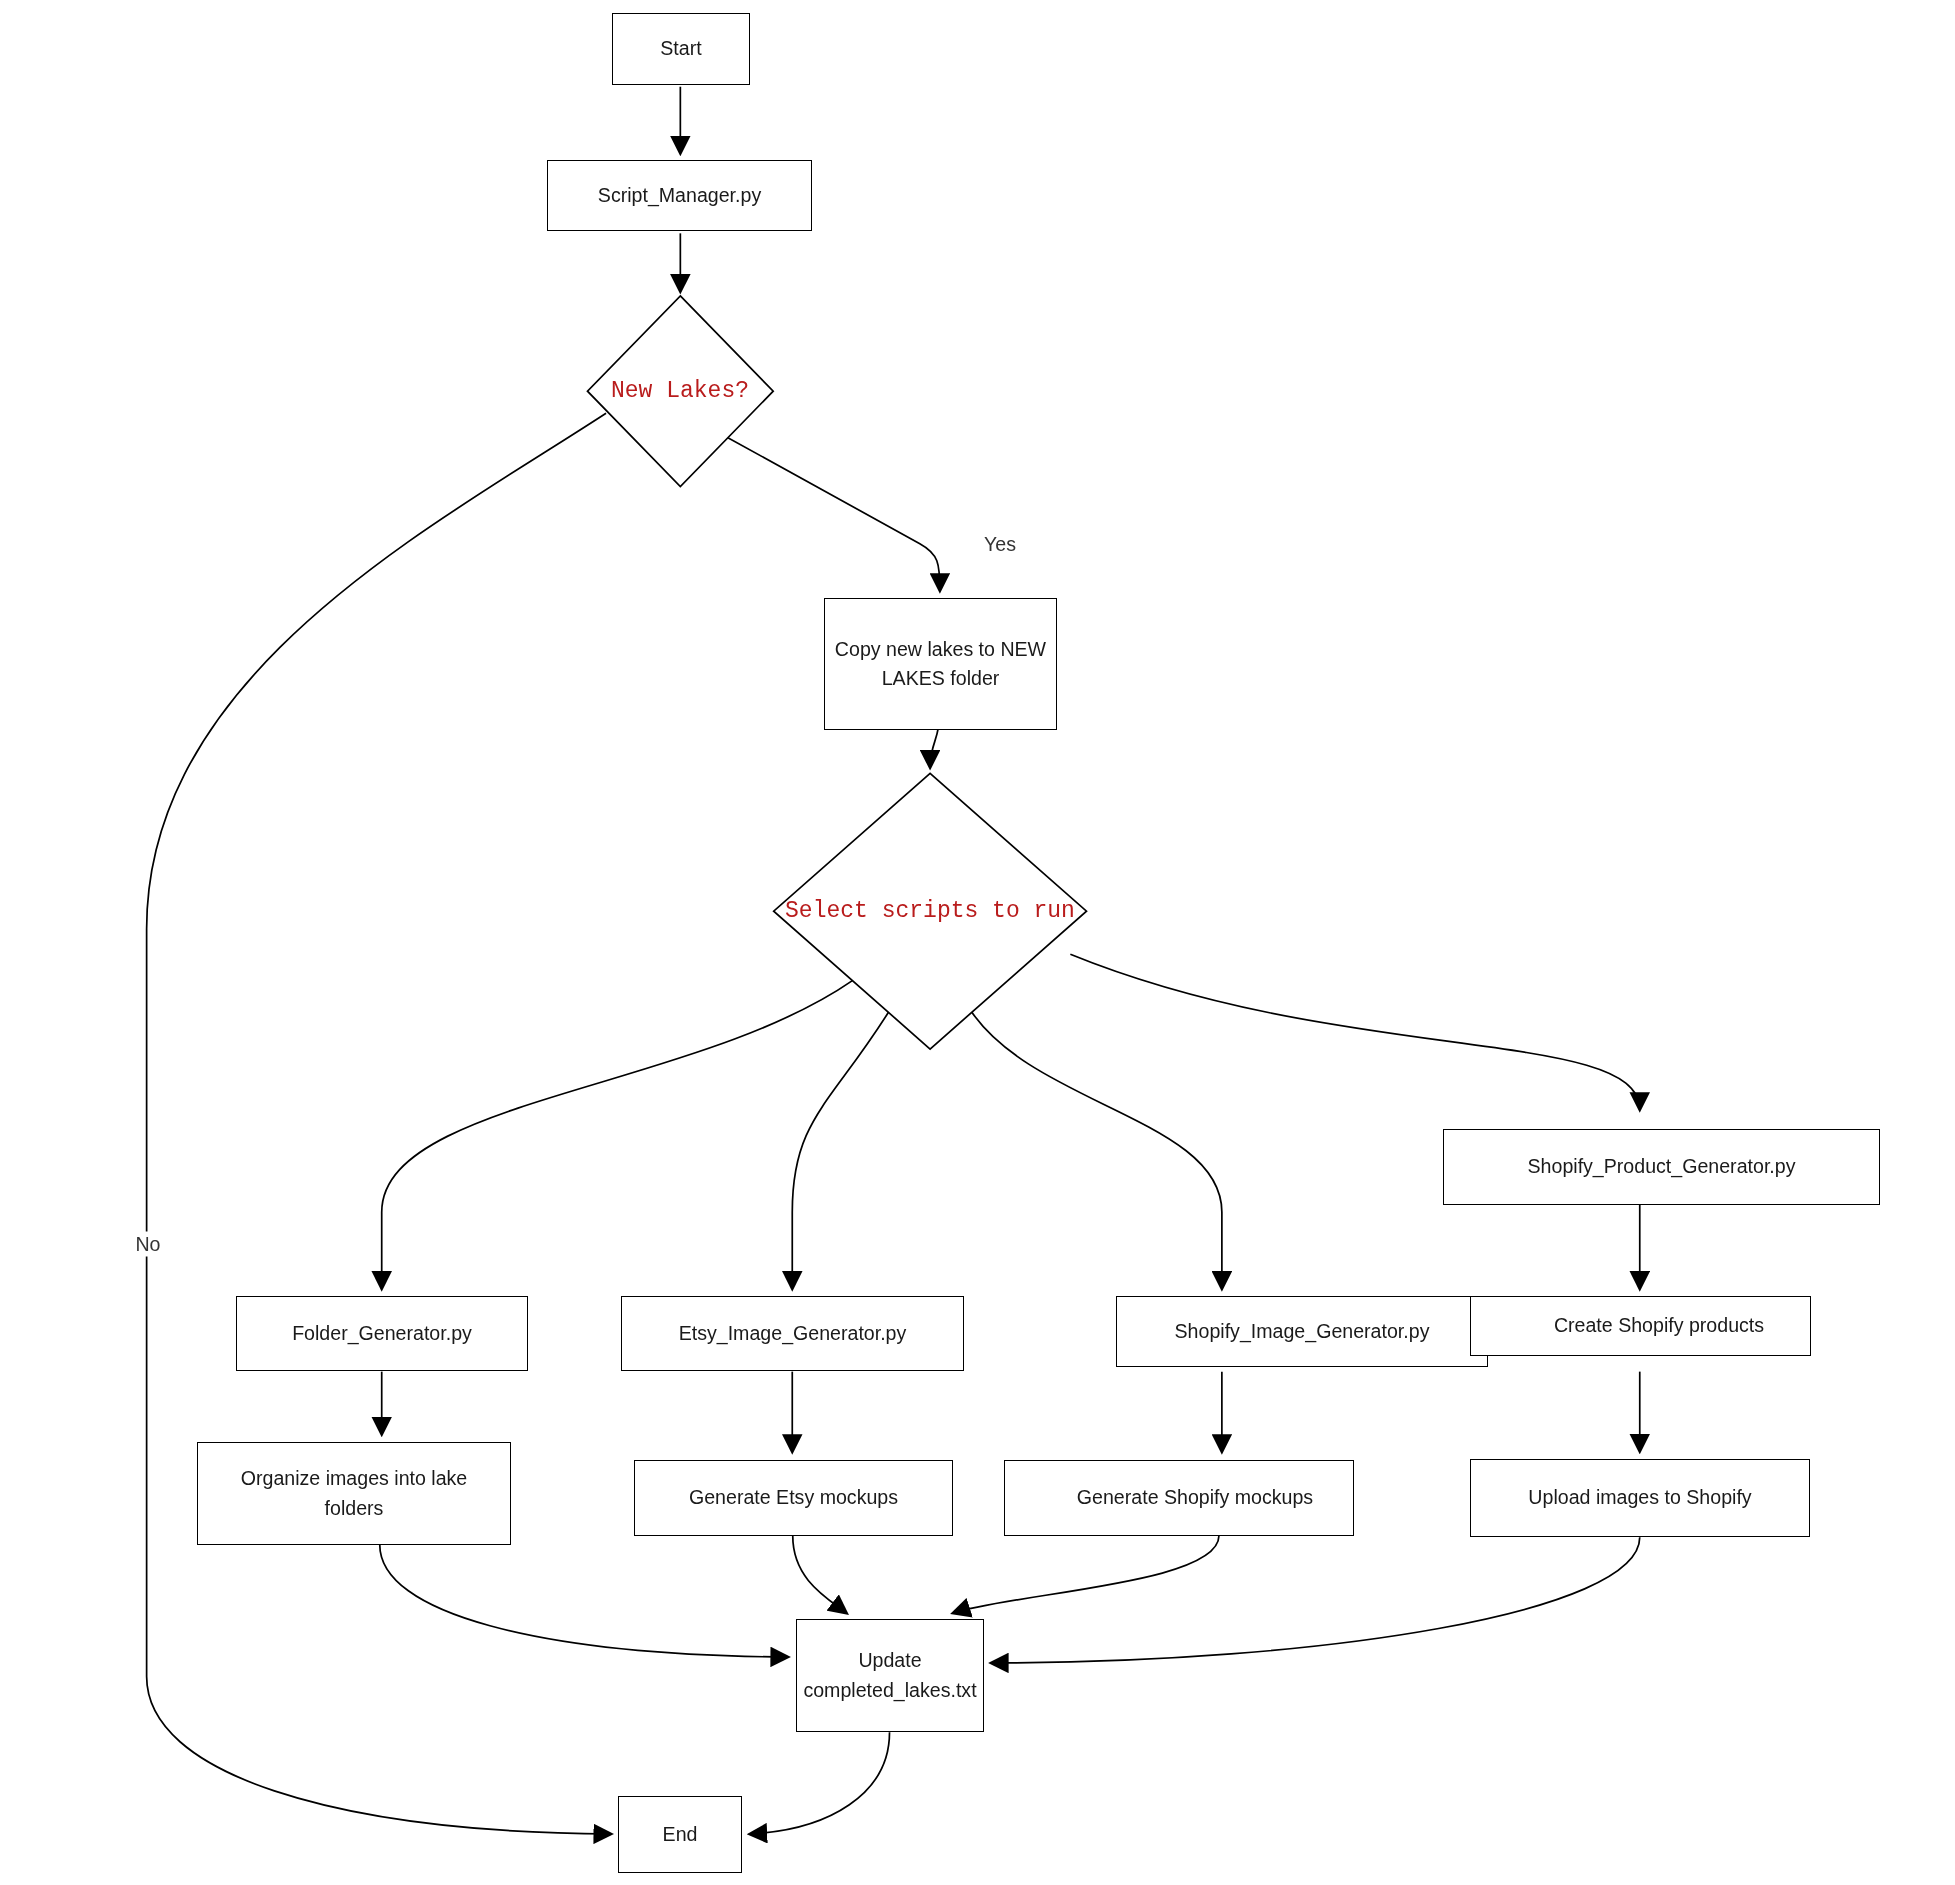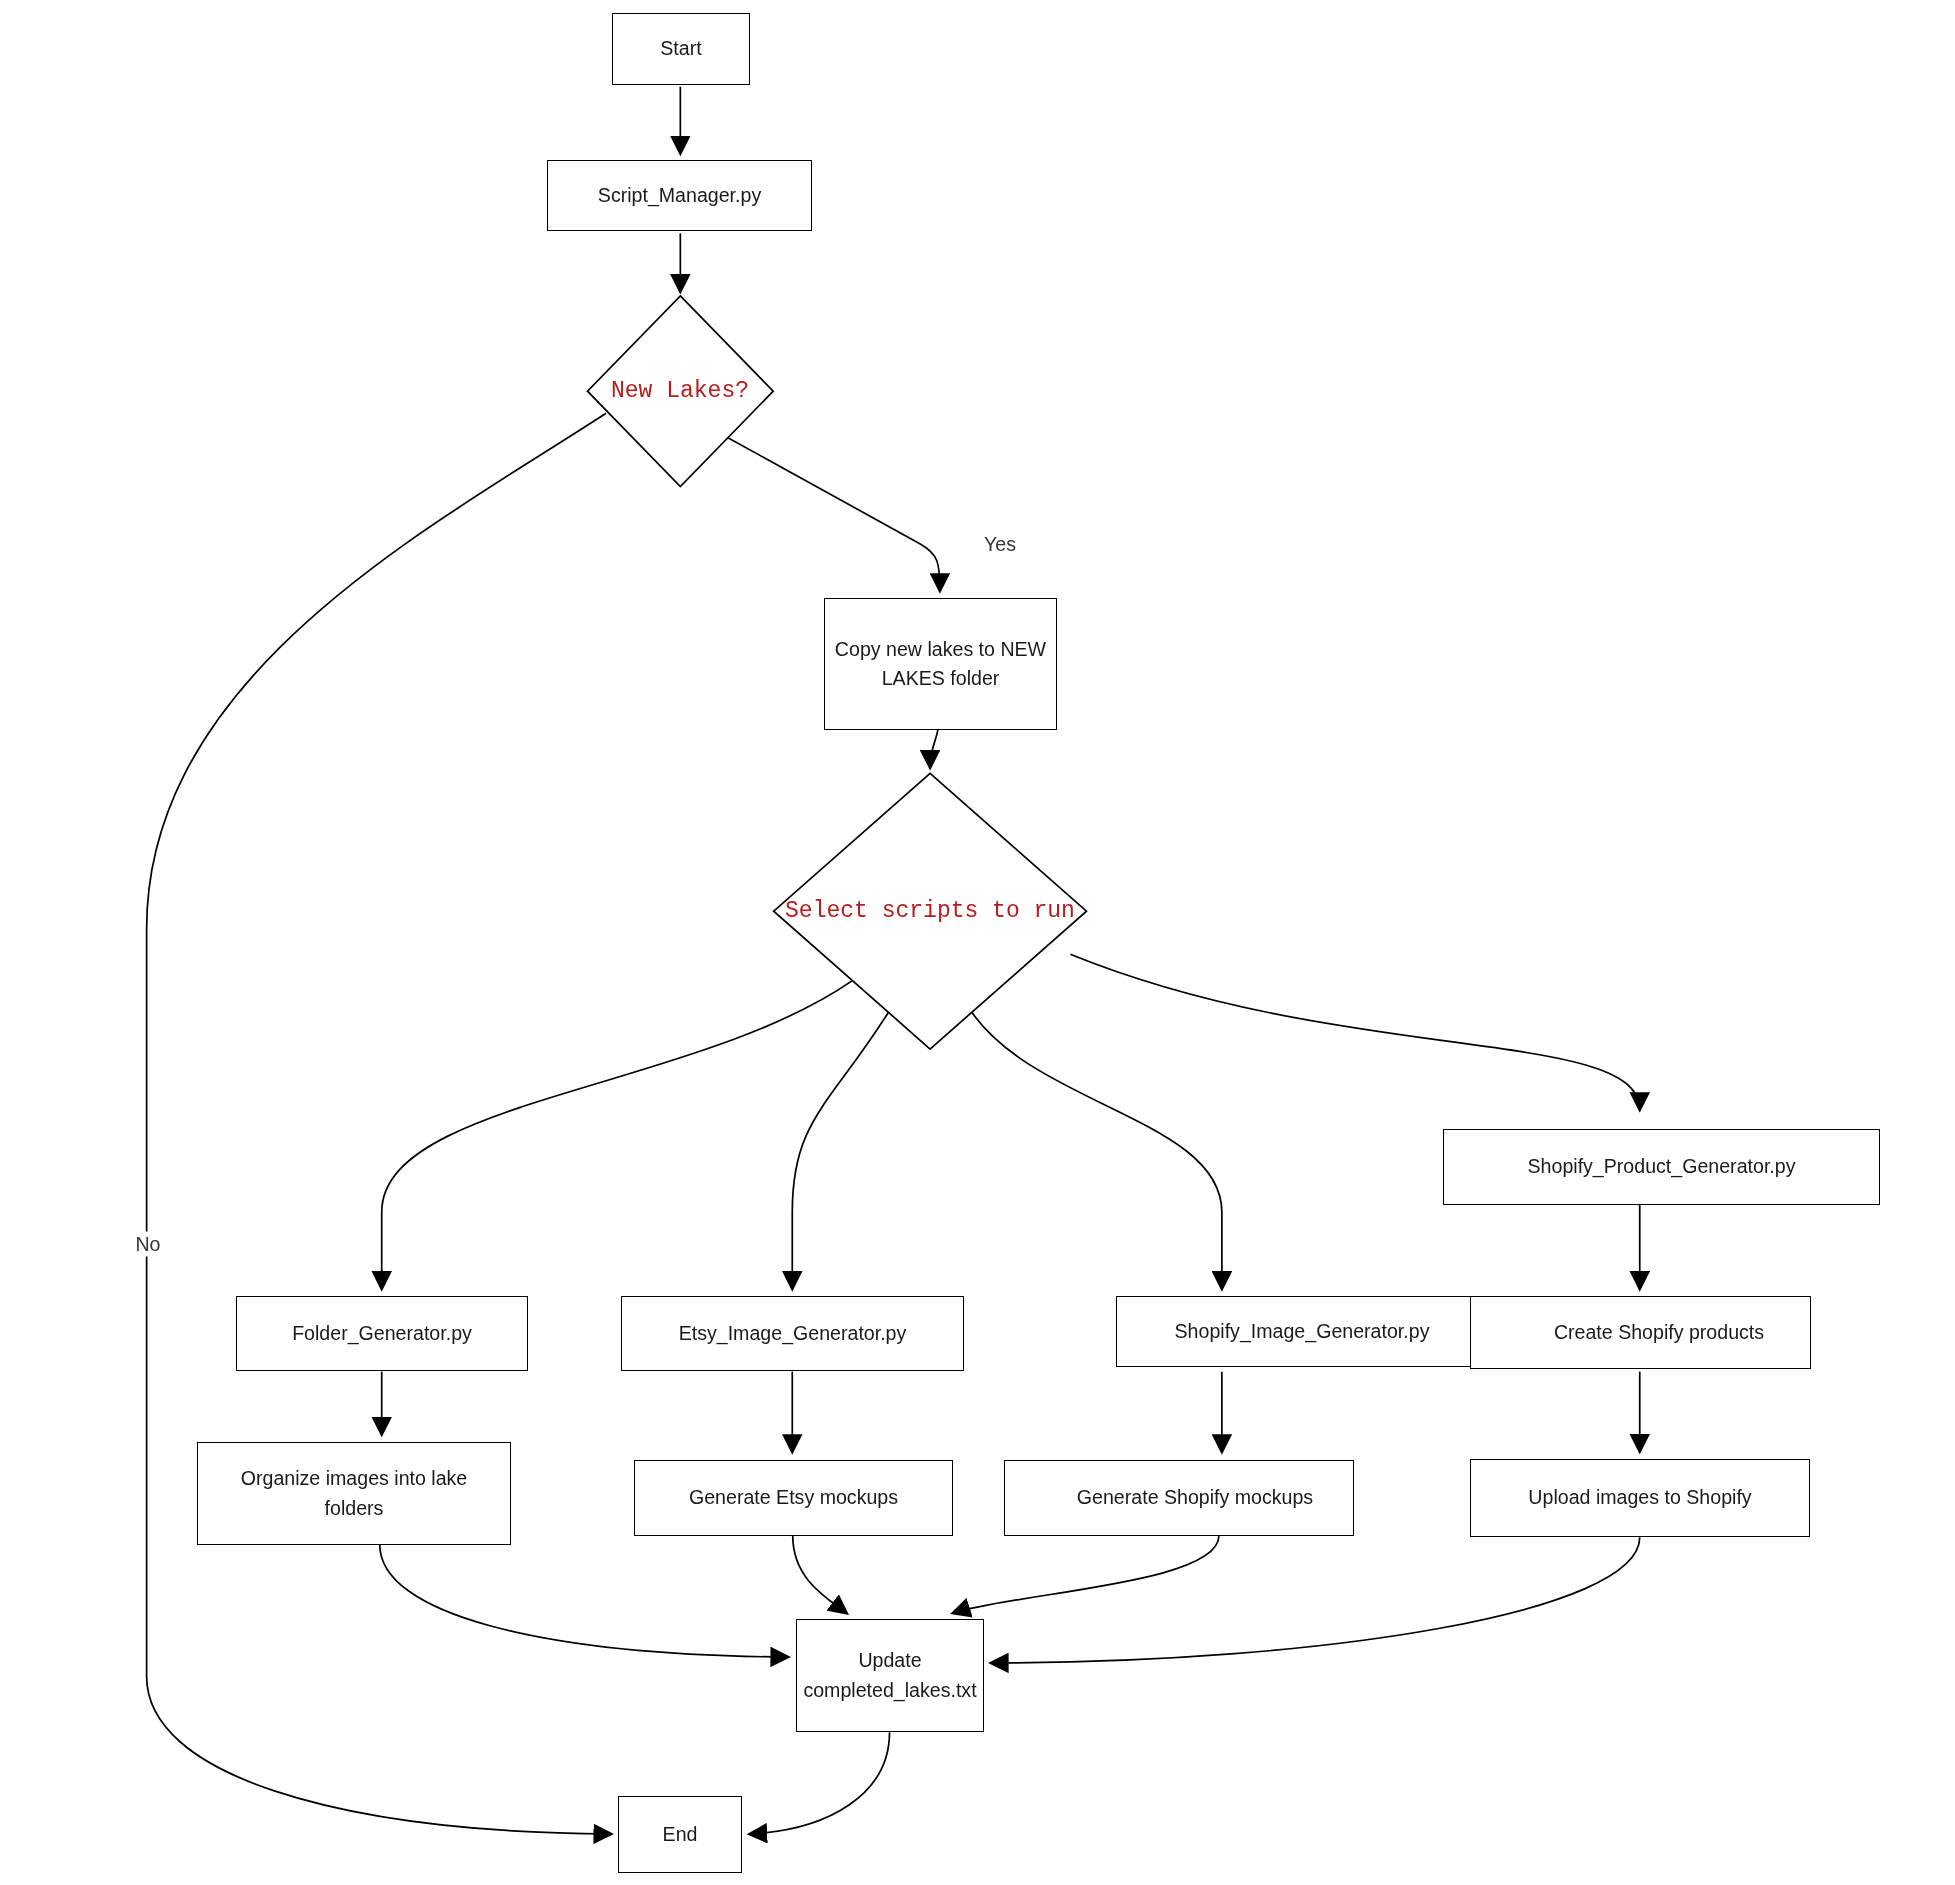--- a/index.html
+++ b/index.html
@@ -113,21 +113,21 @@
 
   <div class="node" style="left:1443px; top:1117px; width:437px; height:76px;margin-top:12px;">Shopify_Product_Generator.py</div>
 
   <div class="node" style="left:197px; top:1442px; width:314px; height:103px;">Organize images into lake
 folders</div>
 
   <div class="node" style="left:634px; top:1460px; width:319px; height:76px;">Generate Etsy mockups</div>
 
   <div class="node" style="left:1004px; top:1460px; width:350px; height:76px;padding-left:32px;">Generate Shopify mockups</div>
 
-  <div class="node" style="left:1470px; top:1296px; width:341px; height:73px;padding-left:37px;">Create Shopify products</div>
+  <div class="node" style="left:1470px; top:1296px; width:341px; height:60px;padding-left:37px;">Create Shopify products</div>
 
   <div class="node" style="left:1470px; top:1459px; width:340px; height:78px;">Upload images to Shopify</div>
 
   <div class="node" style="left:796px; top:1619px; width:188px; height:113px;">Update
 completed_lakes.txt</div>
 
   <div class="node" style="left:618px; top:1796px; width:124px; height:77px;">End</div>
 
   <div class="edge-label" style="left:1000px; top:544px;">Yes</div>
 

